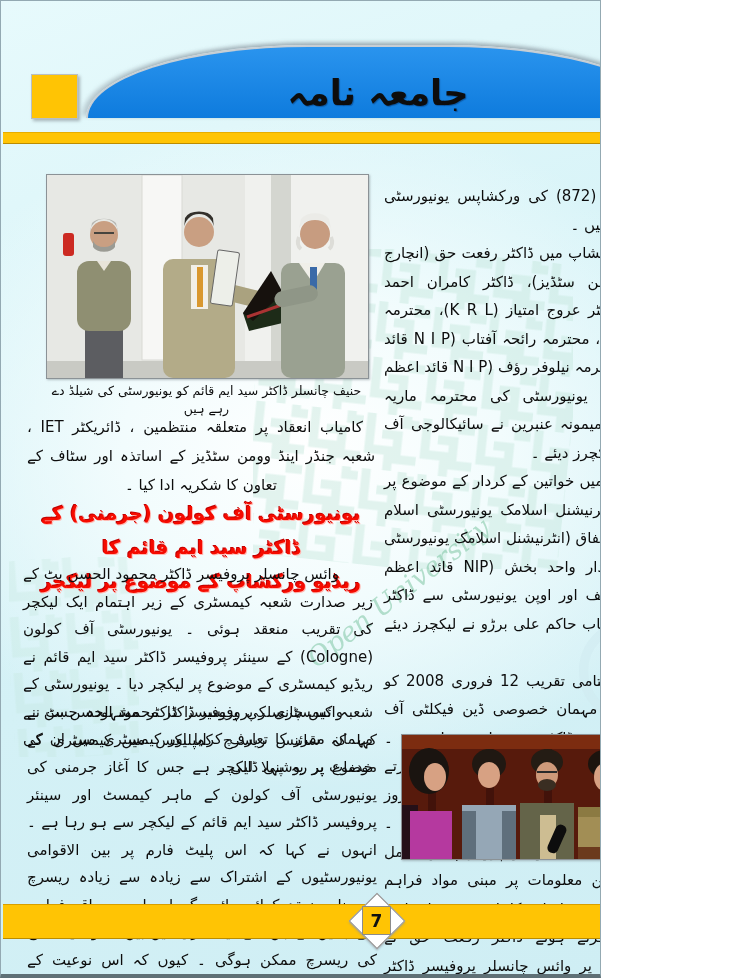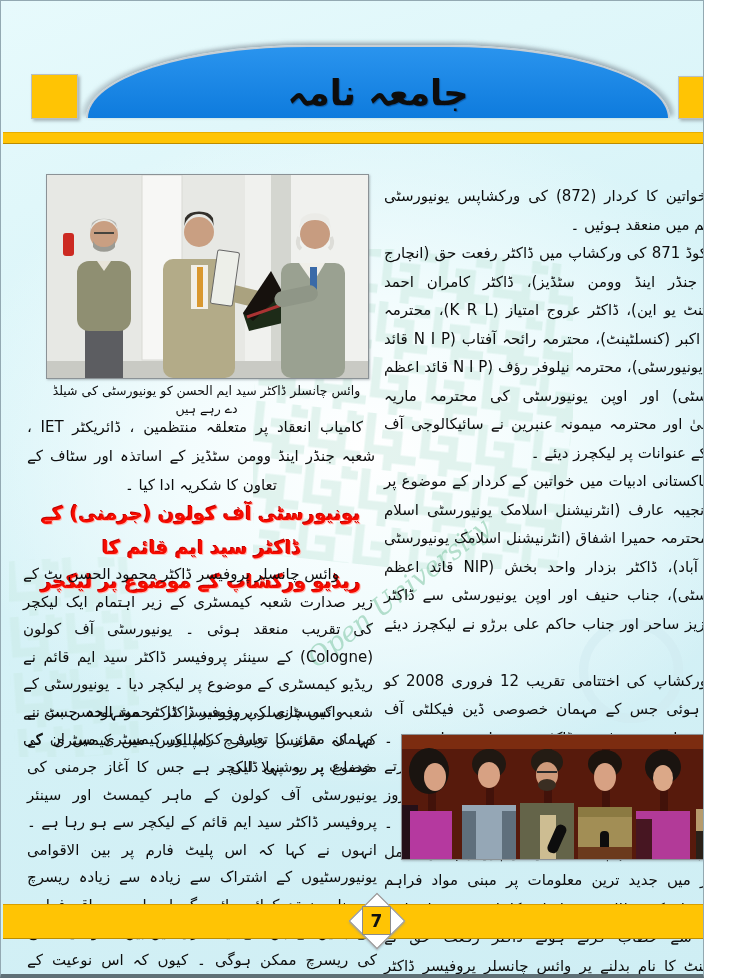--- a/index.html
+++ b/index.html
@@ -1,17 +1,17 @@
 <!DOCTYPE html>
 <html lang="ur"><head>
 <meta charset="utf-8">
 <style>
   html,body{margin:0;padding:0;background:#ffffff;}
   .page{
-    position:relative;width:704px;height:978px;overflow:hidden;
+    position:relative;width:601px;height:978px;overflow:hidden;
     font-family:"DejaVu Sans",sans-serif;
     background:
       radial-gradient(ellipse 420px 340px at 52% 46%, #ffffff 0%, #f2fcfd 45%, rgba(220,245,249,0) 100%),
       linear-gradient(160deg,#e7fafc 0%, #d9f4f8 35%, #d4f1f6 60%, #cfeef4 100%);
     border:1px solid #93a9b2;
     border-bottom:4px solid #5f7076;
     box-sizing:border-box;
   }
   
   .hdr-arch{
@@ -159,21 +159,21 @@
         <rect x="234" y="88" width="64" height="115" rx="10" fill="#9aa191"></rect>
         <path d="M252 88 L266 108 L278 88 Z" fill="#f0efe9"></path>
         <rect x="263" y="92" width="7" height="26" fill="#3a6aa8"></rect>
         <rect x="226" y="118" width="44" height="16" rx="8" fill="#8f9687" transform="rotate(-12 226 118)"></rect>
         <circle cx="268" cy="59" r="15" fill="#c79c80"></circle>
         <path d="M251 58 a17 13 0 0 1 34 0 l-3 -14 a16 11 0 0 0 -28 0 Z" fill="#ebebe7"></path>
         <path d="M252 62 q-3 8 2 12 M284 62 q3 8 -2 12" stroke="#ddddd8" stroke-width="4" fill="none"></path>
       </g>
     </svg>
   </div>
-  <div class="caption1 urdu">وائس چانسلر ڈاکٹر سید ایم الحسن کو یونیورسٹی کی شیلڈ دے رہے ہیں</div>
+  <div class="caption1 urdu">حنیف چانسلر ڈاکٹر سید ایم قائم کو یونیورسٹی کی شیلڈ دے رہے ہیں</div>
 
   <div class="para urdu lp-thanks">کامیاب انعقاد پر متعلقہ منتظمین ، ڈائریکٹر IET ، شعبہ جنڈر اینڈ وومن سٹڈیز کے اساتذہ اور سٹاف کے تعاون کا شکریہ ادا کیا ۔</div>
 
   <div class="red-heading">
     <div>یونیورسٹی آف کولون (جرمنی) کے ڈاکٹر سید ایم قائم کا</div>
     <div>ریڈیو ورکشاپ کے موضوع پر لیکچر</div>
   </div>
 
   <div class="para urdu lp-1">وائس چانسلر پروفیسر ڈاکٹر محمود الحسن بٹ کے زیر صدارت شعبہ کیمسٹری کے زیر اہتمام ایک لیکچر کی تقریب منعقد ہوئی ۔ یونیورسٹی آف کولون (Cologne) کے سینئر پروفیسر ڈاکٹر سید ایم قائم نے ریڈیو کیمسٹری کے موضوع پر لیکچر دیا ۔ یونیورسٹی کے شعبہ کیمسٹری کی پروفیسر ڈاکٹر مشہودہ حسن نے مہمان مقرر کا تعارف کرایا اور کیمسٹری میں ان کی خدمات پر روشنی ڈالی ۔</div>
   <div class="para urdu lp-2">وائس چانسلر پروفیسر ڈاکٹر محمود الحسن بٹ نے کہا کہ سائنس ریسرچ کمپلیکس میں کیمسٹری کے موضوع پر یہ پہلا لیکچر ہے جس کا آغاز جرمنی کی یونیورسٹی آف کولون کے ماہر کیمسٹ اور سینئر پروفیسر ڈاکٹر سید ایم قائم کے لیکچر سے ہو رہا ہے ۔ انہوں نے کہا کہ اس پلیٹ فارم پر بین الاقوامی یونیورسٹیوں کے اشتراک سے زیادہ سے زیادہ ریسرچ سیمینار منعقد کرائے جائیں گے اور ایسے مواقع فراہم کئے جائیں گے جن سے کیمسٹری میں بین الاقوامی سطح کی ریسرچ ممکن ہوگی ۔ کیوں کہ اس نوعیت کے لیکچرز ہمارے ماہرین اساتذہ کے لیے بے حد مفید ہیں ۔</div>

